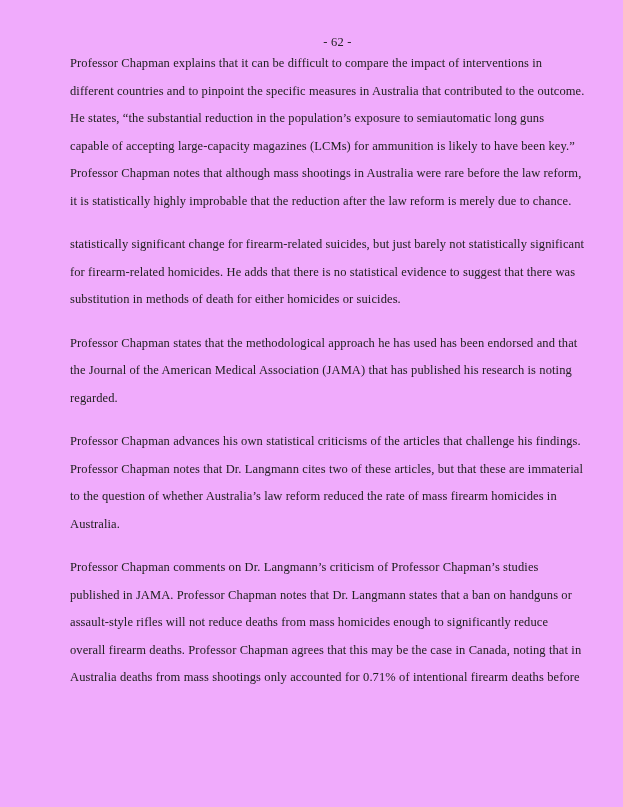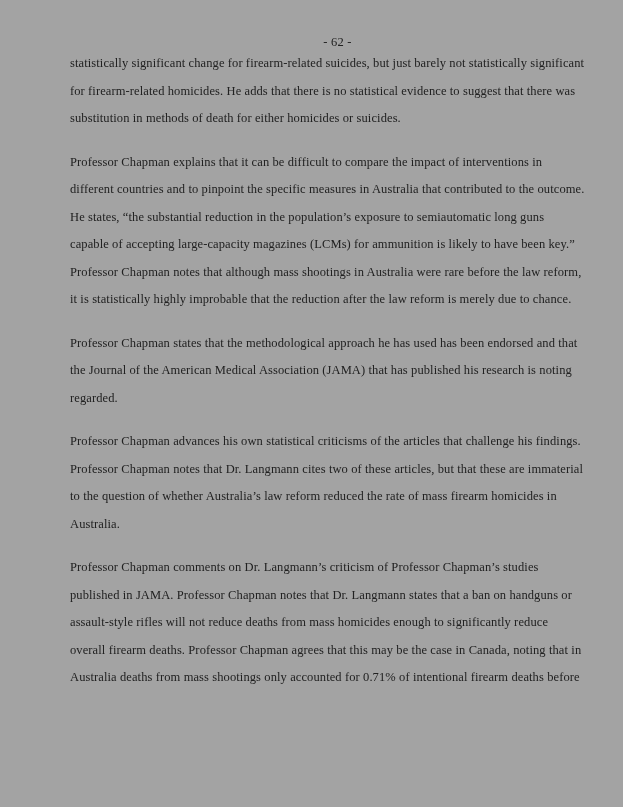--- a/index.html
+++ b/index.html
@@ -12,21 +12,21 @@
     height: 807px;
     overflow: hidden;
     font-family: "Liberation Serif", "DejaVu Serif", serif;
     color: #212121;
   }
   .page {
     box-sizing: border-box;
     width: 623px;
     height: 807px;
     padding: 34px 18px 4px 70px;
-    background: #a3a3a3;
+    background: #f0abfc;
   }
   .page-number {
     width: 535px;
     text-align: center;
     font-size: 12.5px;
     line-height: 16px;
     letter-spacing: 0.2px;
   }
   .content {
     width: 535px;
@@ -42,29 +42,29 @@
   .para:first-child {
     margin-top: 0;
   }
 </style>
 </head>
 <body>
 
 <div class="page">
   <div class="page-number">- 62 -</div>
   <div class="content">
-    <p class="para">statistically significant change for firearm-related suicides, but just barely not statistically significant
-for firearm-related homicides. He adds that there is no statistical evidence to suggest that there was
-substitution in methods of death for either homicides or suicides.</p>
     <p class="para">Professor Chapman explains that it can be difficult to compare the impact of interventions in
 different countries and to pinpoint the specific measures in Australia that contributed to the outcome.
 He states, “the substantial reduction in the population’s exposure to semiautomatic long guns
 capable of accepting large-capacity magazines (LCMs) for ammunition is likely to have been key.”
 Professor Chapman notes that although mass shootings in Australia were rare before the law reform,
 it is statistically highly improbable that the reduction after the law reform is merely due to chance.</p>
+    <p class="para">statistically significant change for firearm-related suicides, but just barely not statistically significant
+for firearm-related homicides. He adds that there is no statistical evidence to suggest that there was
+substitution in methods of death for either homicides or suicides.</p>
     <p class="para">Professor Chapman states that the methodological approach he has used has been endorsed and that
 the Journal of the American Medical Association (JAMA) that has published his research is noting
 regarded.</p>
     <p class="para">Professor Chapman advances his own statistical criticisms of the articles that challenge his findings.
 Professor Chapman notes that Dr. Langmann cites two of these articles, but that these are immaterial
 to the question of whether Australia’s law reform reduced the rate of mass firearm homicides in
 Australia.</p>
     <p class="para">Professor Chapman comments on Dr. Langmann’s criticism of Professor Chapman’s studies
 published in JAMA. Professor Chapman notes that Dr. Langmann states that a ban on handguns or
 assault-style rifles will not reduce deaths from mass homicides enough to significantly reduce

